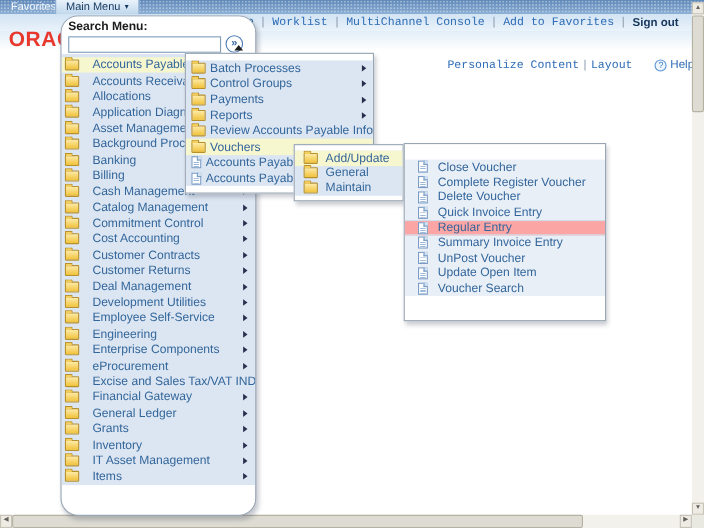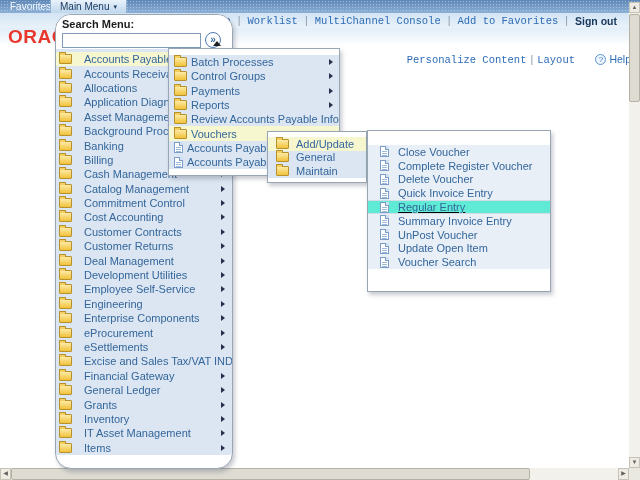--- a/index.html
+++ b/index.html
@@ -84,21 +84,21 @@
   .icon-doc::after{
     content:""; position:absolute; left:1px; right:1px; top:4px; height:5px;
     background:repeating-linear-gradient(to bottom,#9db9d9 0 1px,transparent 1px 2px);
   }
   .marrow{
     width:0; height:0; border-top:3px solid transparent; border-bottom:3px solid transparent;
     border-left:4px solid #26304d; margin-left:auto; flex:none; visibility:hidden;
   }
   .has-arrow .marrow{ visibility:visible; }
   .hl-yellow{ background:#f6f6cf; }
-  .hl-white{ background:#5eead4; border-top:1px solid #d2dce8; border-bottom:1px solid #d2dce8;text-decoration:underline; }
+  .hl-white{ background:#fca5a5; border-top:1px solid #d2dce8; border-bottom:1px solid #d2dce8; }
   
   .lv1 .mrow{ --rh:14.4px; padding:0 7px 0 3px; }
   .lv1 .mlabel{ margin-left:12px; }
   .lv1.mlist{ padding-top:3px; }
   .lv2 .mrow{ --rh:14.3px; padding:0 6px 0 5px; }
   .lv2 .mlabel{ margin-left:4px;text-align:center; }
   .lv2.mlist{ margin:6px 0; }
   .lv3 .mrow{ --rh:13.5px; padding:0 6px 0 8px; }
   .lv3 .mlabel{ margin-left:7px; }
   .lv3.mlist{ margin:5px 0; }
@@ -304,25 +304,20 @@
           <span class="mlabel">Enterprise Components</span>
           <span class="marrow"></span>
         </div>
 
         <div class="mrow has-arrow">
           <span class="micon icon-folder"></span>
           <span class="mlabel">eProcurement</span>
           <span class="marrow"></span>
         </div>
 
-        <div class="mrow has-arrow">
-          <span class="micon icon-folder"></span>
-          <span class="mlabel">eSettlements</span>
-          <span class="marrow"></span>
-        </div>
 
         <div class="mrow has-arrow">
           <span class="micon icon-folder"></span>
           <span class="mlabel">Excise and Sales Tax/VAT IND</span>
           <span class="marrow"></span>
         </div>
 
         <div class="mrow has-arrow">
           <span class="micon icon-folder"></span>
           <span class="mlabel">Financial Gateway</span>

